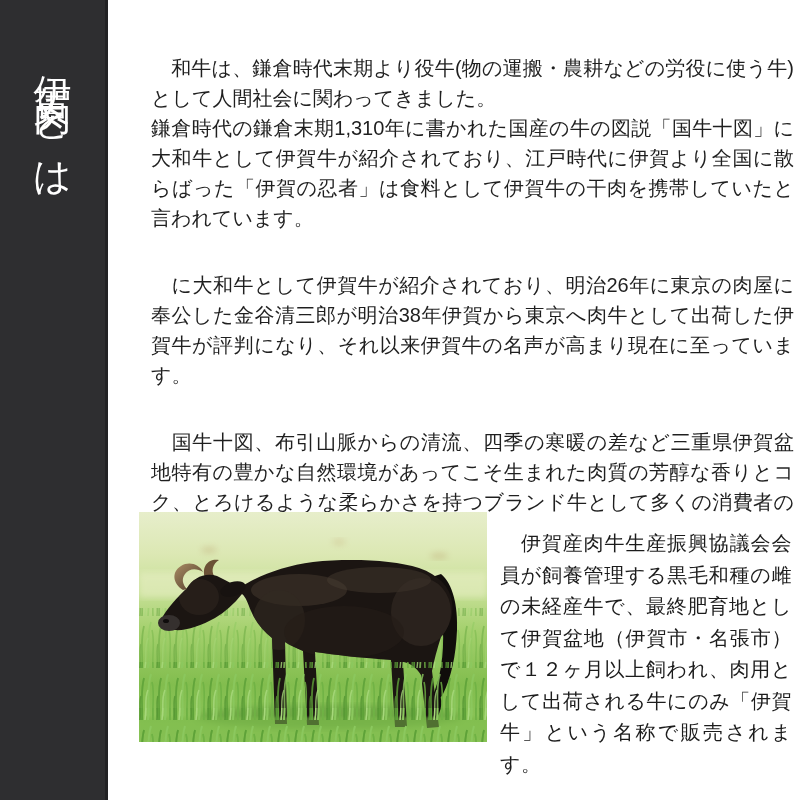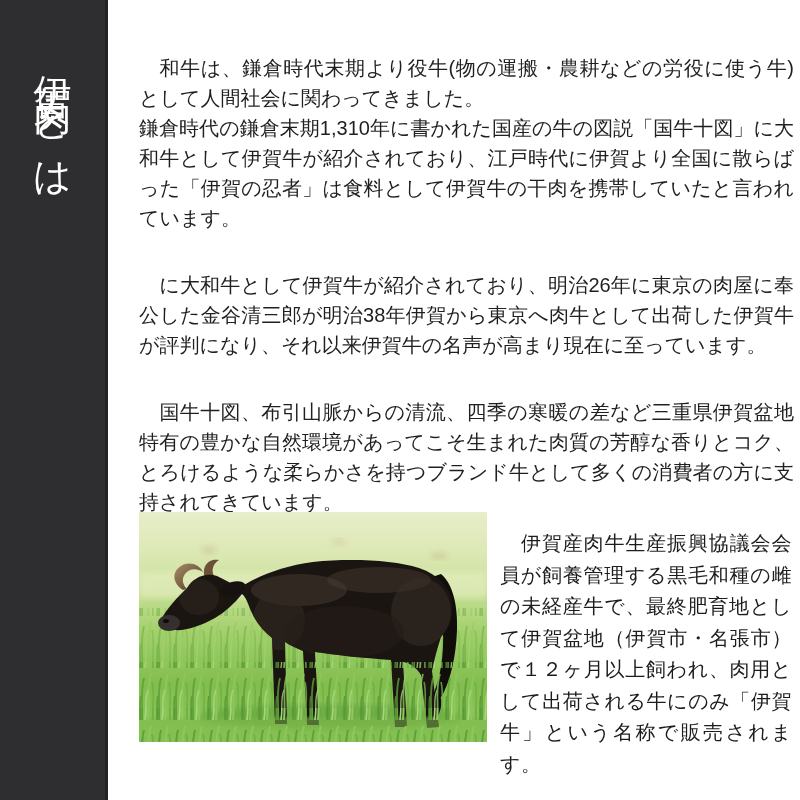--- a/index.html
+++ b/index.html
@@ -17,21 +17,21 @@
     margin:0;padding-top:46px;
     writing-mode:vertical-rl;text-orientation:upright;
     font-family:"Liberation Serif","DejaVu Serif",serif;font-weight:400;
     font-size:38px;letter-spacing:0.30em;color:#ffffff;line-height:1;
   }
   
   .content{
     position:absolute;left:139px;top:53px;width:655px;
   }
   .content p{
-    margin:0 0 37px 0;font-size:20px;line-height:30px;color:#1f1f1f;
+    margin:0 0 37px 12px;font-size:20px;line-height:30px;color:#1f1f1f;
     white-space:pre-line;text-align:justify;
   }
   
   .bottom{
     position:absolute;left:139px;top:512px;width:655px;display:flex;align-items:flex-start;
   }
   .cow-figure{margin:0;width:348px;height:230px;flex:none;line-height:0;}
   .serif-col{
     font-family:"Liberation Serif","DejaVu Serif",serif;
     width:292px;margin:0 0 0 13px;padding-top:16px;

